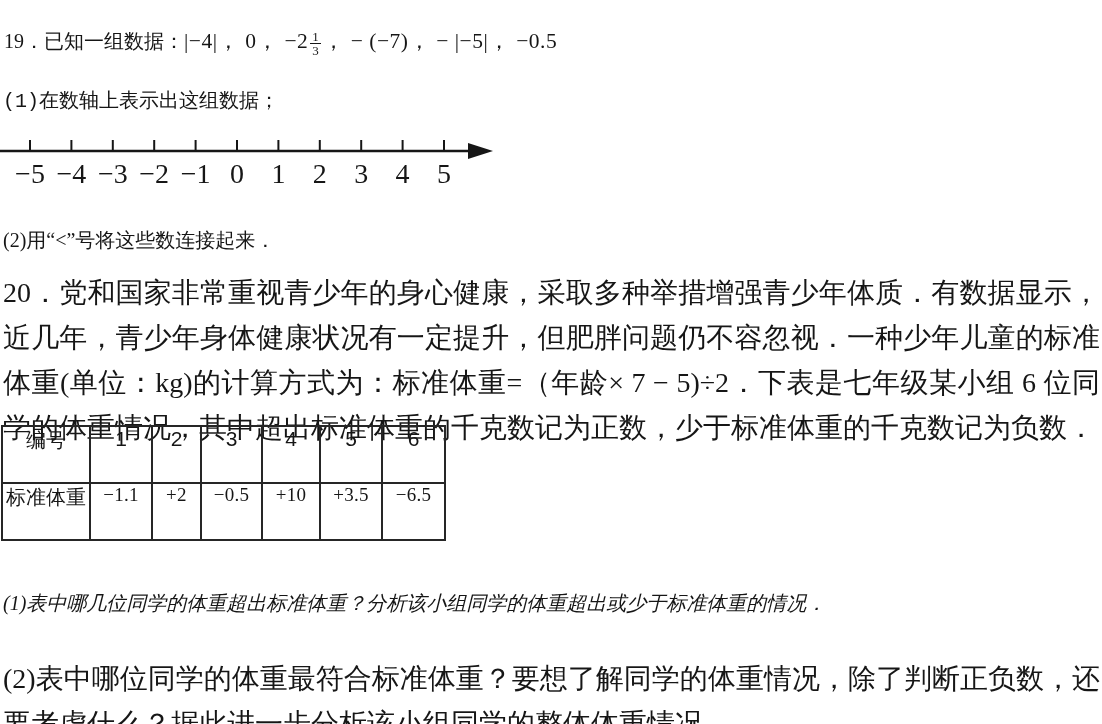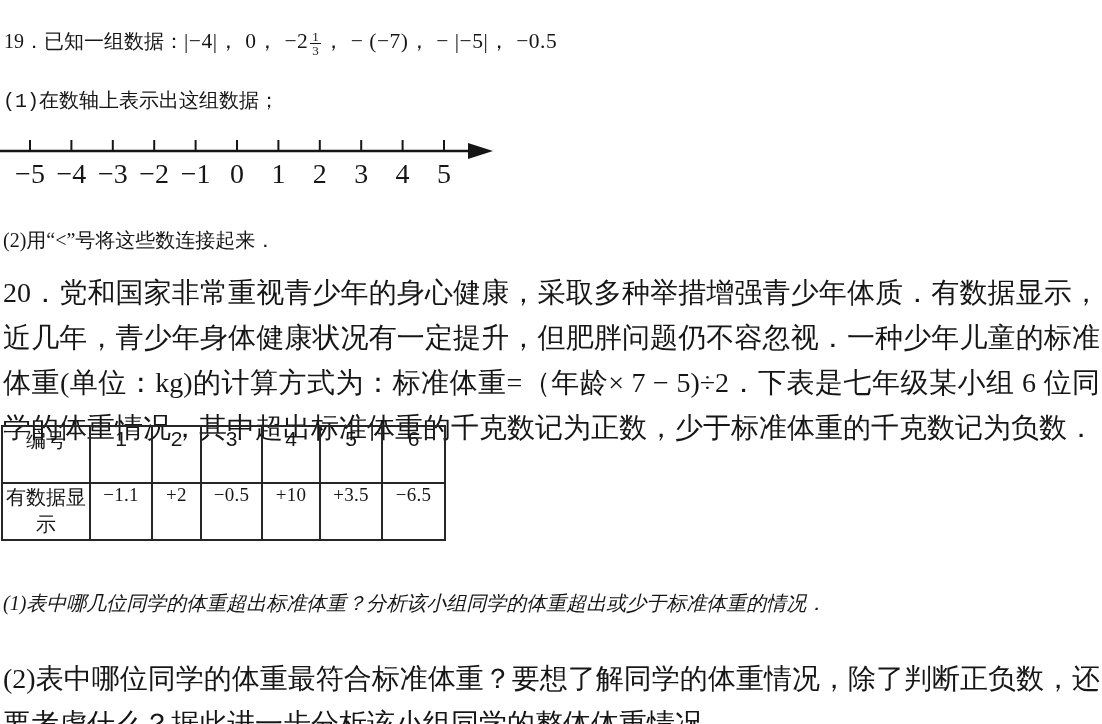--- a/index.html
+++ b/index.html
@@ -91,21 +91,21 @@
       <tr>
         <td class="label-cell">编号</td>
         <td class="id-cell">1</td>
         <td class="id-cell">2</td>
         <td class="id-cell">3</td>
         <td class="id-cell">4</td>
         <td class="id-cell">5</td>
         <td class="id-cell">6</td>
       </tr>
       <tr>
-        <td class="label-cell">有数据显示</td>
+        <td class="label-cell">标准体重</td>
         <td class="val-cell">−1.1</td>
         <td class="val-cell">+2</td>
         <td class="val-cell">−0.5</td>
         <td class="val-cell">+10</td>
         <td class="val-cell">+3.5</td>
         <td class="val-cell">−6.5</td>
       </tr>
     </tbody>
   </table>
 

